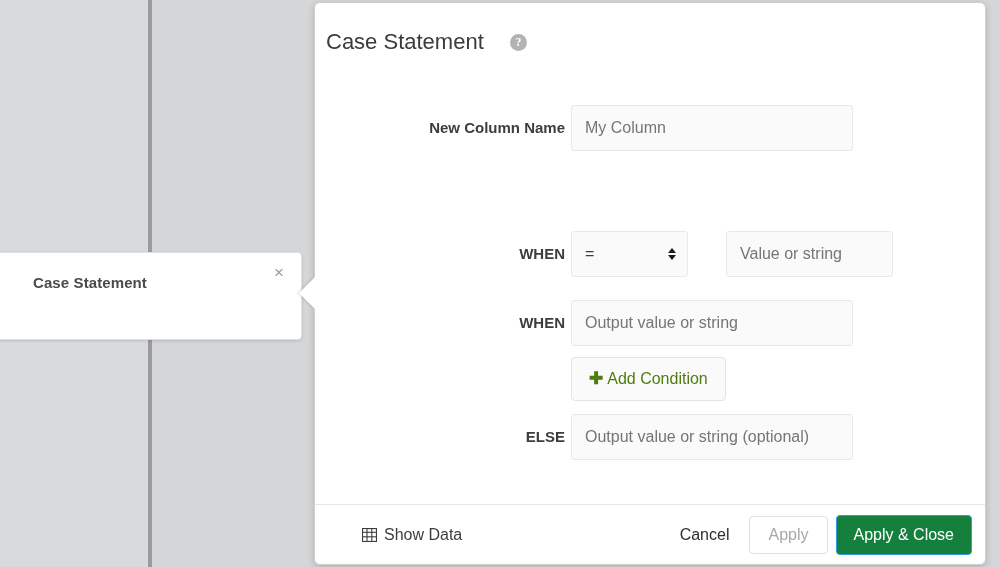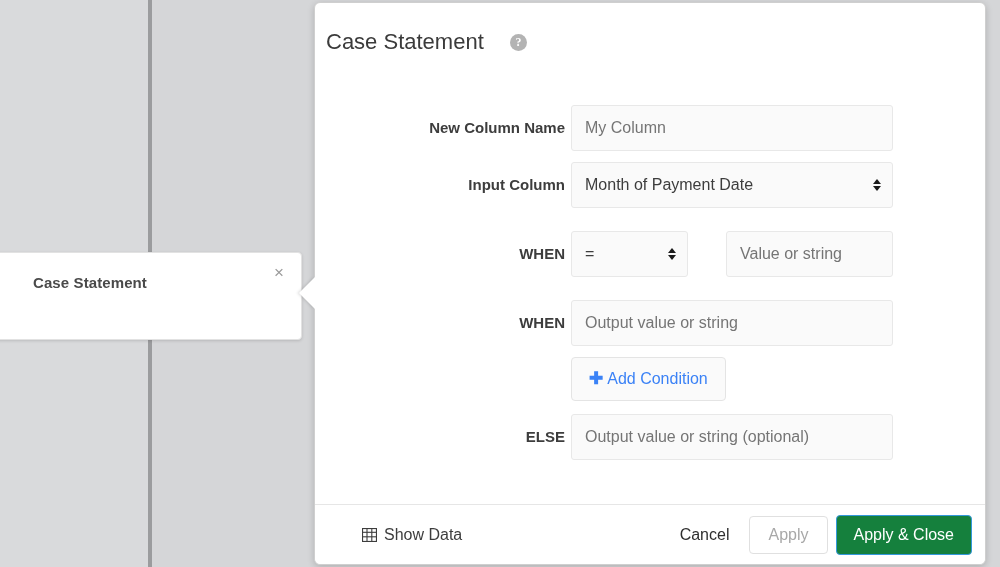--- a/index.html
+++ b/index.html
@@ -163,21 +163,21 @@
     border: 1px solid #e8e8e8;
     border-radius: 3px;
     font-size: 16px;
     color: #3d3d3d;
     padding: 0 13px;
     line-height: 44px;
     font-family: "Liberation Sans", sans-serif;
   }
   .field-wide {
     left: 256px;
-    width: 322px;
+    width: 282px;
   }
   .select-box {
     left: 256px;
     width: 117px;
     position: absolute;
     box-sizing: border-box;
     height: 46px;
     background: #fafafa;
     border: 1px solid #e8e8e8;
     border-radius: 3px;
@@ -231,21 +231,21 @@
     position: absolute;
     left: 256px;
     top: 0;
     height: 44px;
     box-sizing: border-box;
     background: #fafafa;
     border: 1px solid #e4e4e4;
     border-radius: 4px;
     padding: 0 17px;
     font-size: 16px;
-    color: #3b82f6;
+    color: #4d7c0f;
     cursor: pointer;
     line-height: 28px;
     font-family: "Liberation Sans", sans-serif;
   }
   .plus-sign {
     font-weight: bold;
     font-size: 17px;
     margin-right: 4px;
   }
 
@@ -343,30 +343,20 @@
       <div class="help-icon">?</div>
     </div>
 
     <div class="modal-body">
 
       <div class="row" style="top:24px;">
         <div class="row-label">New Column Name</div>
         <input class="field field-wide" type="text" placeholder="My Column" style="">
       </div>
 
-      <div class="row" style="top:81px;">
-        <div class="row-label">Input Column</div>
-        <div class="select-box wide">
-          <span class="select-value">Month of Payment Date</span>
-          <span class="select-arrows">
-            <span class="arrow-up"></span>
-            <span class="arrow-down"></span>
-          </span>
-        </div>
-      </div>
 
       <div class="row" style="top:150px;">
         <div class="row-label">WHEN</div>
         <div class="select-box">
           <span class="select-value">=</span>
           <span class="select-arrows">
             <span class="arrow-up"></span>
             <span class="arrow-down"></span>
           </span>
         </div>

